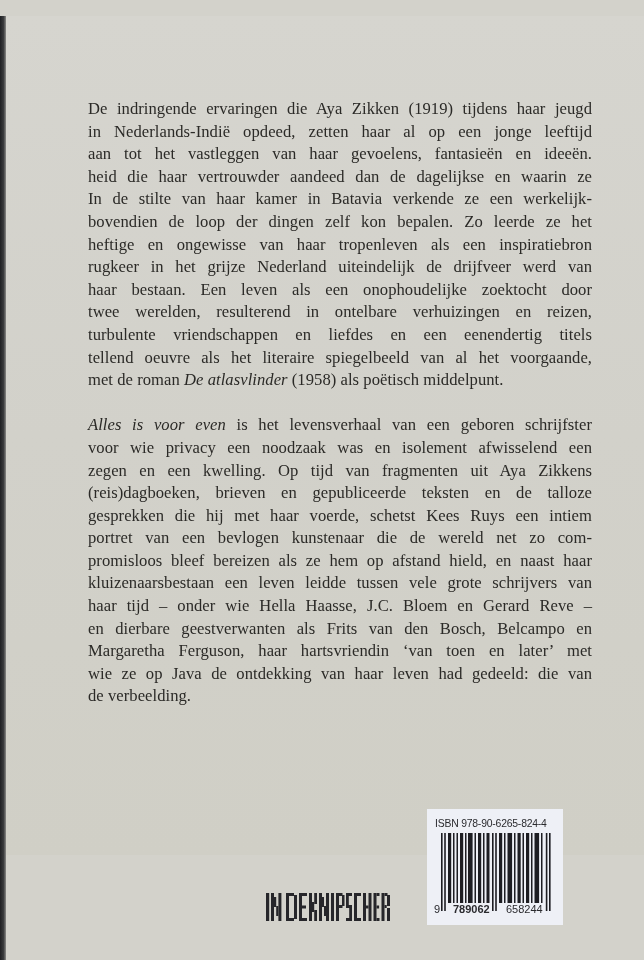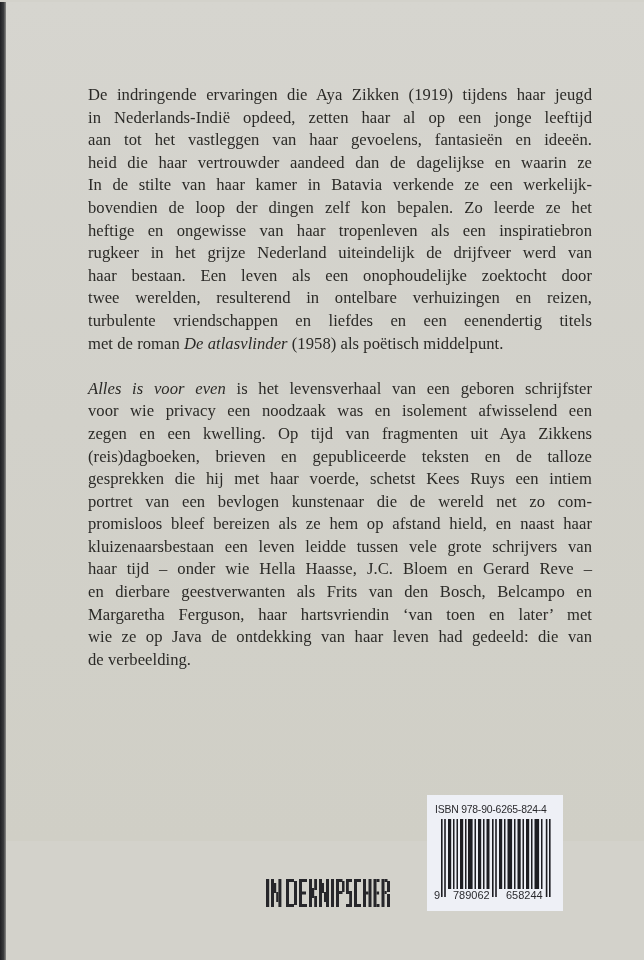--- a/index.html
+++ b/index.html
@@ -9,21 +9,21 @@
     body {
       width: 644px;
       height: 960px;
       position: relative;
       overflow: hidden;
       background: #d3d2cb;
       font-family: "Liberation Serif", "DejaVu Serif", serif;
     }
     .cover {
       position: absolute;
-      left: 0; top: 2px;
+      left: 0; top: 16px;
       width: 644px; height: 839px;
       background: linear-gradient(180deg, #d6d5cf 0%, #d2d1ca 50%, #d0cfc6 100%);
     }
     .spine-edge {
       position: absolute;
       left: 0; top: 0;
       width: 6px; height: 960px;
       background: linear-gradient(90deg, #1e1f22 0%, #3a3b3d 60%, #8a8a87 100%);
     }
     .blurb {
@@ -83,21 +83,21 @@
     }
     .digits {
       position: absolute;
       top: 94px;
       font-family: "Liberation Sans", "DejaVu Sans", sans-serif;
       font-size: 11px;
       color: #2a2a2e;
       white-space: nowrap;
     }
     .digit-lead { left: 7px; }
-    .digit-left { left: 25px; }
+    .digit-left { left: 25px; font-weight: bold; }
     .digit-right { left: 78px; }
     .digit-bg {
       background: #eef0f6;
       padding: 0 1px;
     }
     .publisher-logo {
       position: absolute;
       left: 266px;
       top: 876px;
       width: 124px;
@@ -116,20 +116,21 @@
       <span class="line">in Nederlands-Indië opdeed, zetten haar al op een jonge leeftijd</span>
       <span class="line">aan tot het vastleggen van haar gevoelens, fantasieën en ideeën.</span>
       <span class="line">heid die haar vertrouwder aandeed dan de dagelijkse en waarin ze</span>
       <span class="line">In de stilte van haar kamer in Batavia verkende ze een werkelijk-</span>
       <span class="line">bovendien de loop der dingen zelf kon bepalen. Zo leerde ze het</span>
       <span class="line">heftige en ongewisse van haar tropenleven als een inspiratiebron</span>
       <span class="line">rugkeer in het grijze Nederland uiteindelijk de drijfveer werd van</span>
       <span class="line">haar bestaan. Een leven als een onophoudelijke zoektocht door</span>
       <span class="line">twee werelden, resulterend in ontelbare verhuizingen en reizen,</span>
       <span class="line">turbulente vriendschappen en liefdes en een eenendertig titels</span>
+      <span class="line">tellend oeuvre als het literaire spiegelbeeld van al het voorgaande,</span>
       <span class="line last"><span>met de roman </span><em>De atlasvlinder</em><span> (1958) als poëtisch middelpunt.</span></span>
     </p>
     <p>
       <span class="line"><em>Alles is voor even</em><span> is het levensverhaal van een geboren schrijfster</span></span>
       <span class="line">voor wie privacy een noodzaak was en isolement afwisselend een</span>
       <span class="line">zegen en een kwelling. Op tijd van fragmenten uit Aya Zikkens</span>
       <span class="line">(reis)dagboeken, brieven en gepubliceerde teksten en de talloze</span>
       <span class="line">gesprekken die hij met haar voerde, schetst Kees Ruys een intiem</span>
       <span class="line">portret van een bevlogen kunstenaar die de wereld net zo com-</span>
       <span class="line">promisloos bleef bereizen als ze hem op afstand hield, en naast haar</span>

